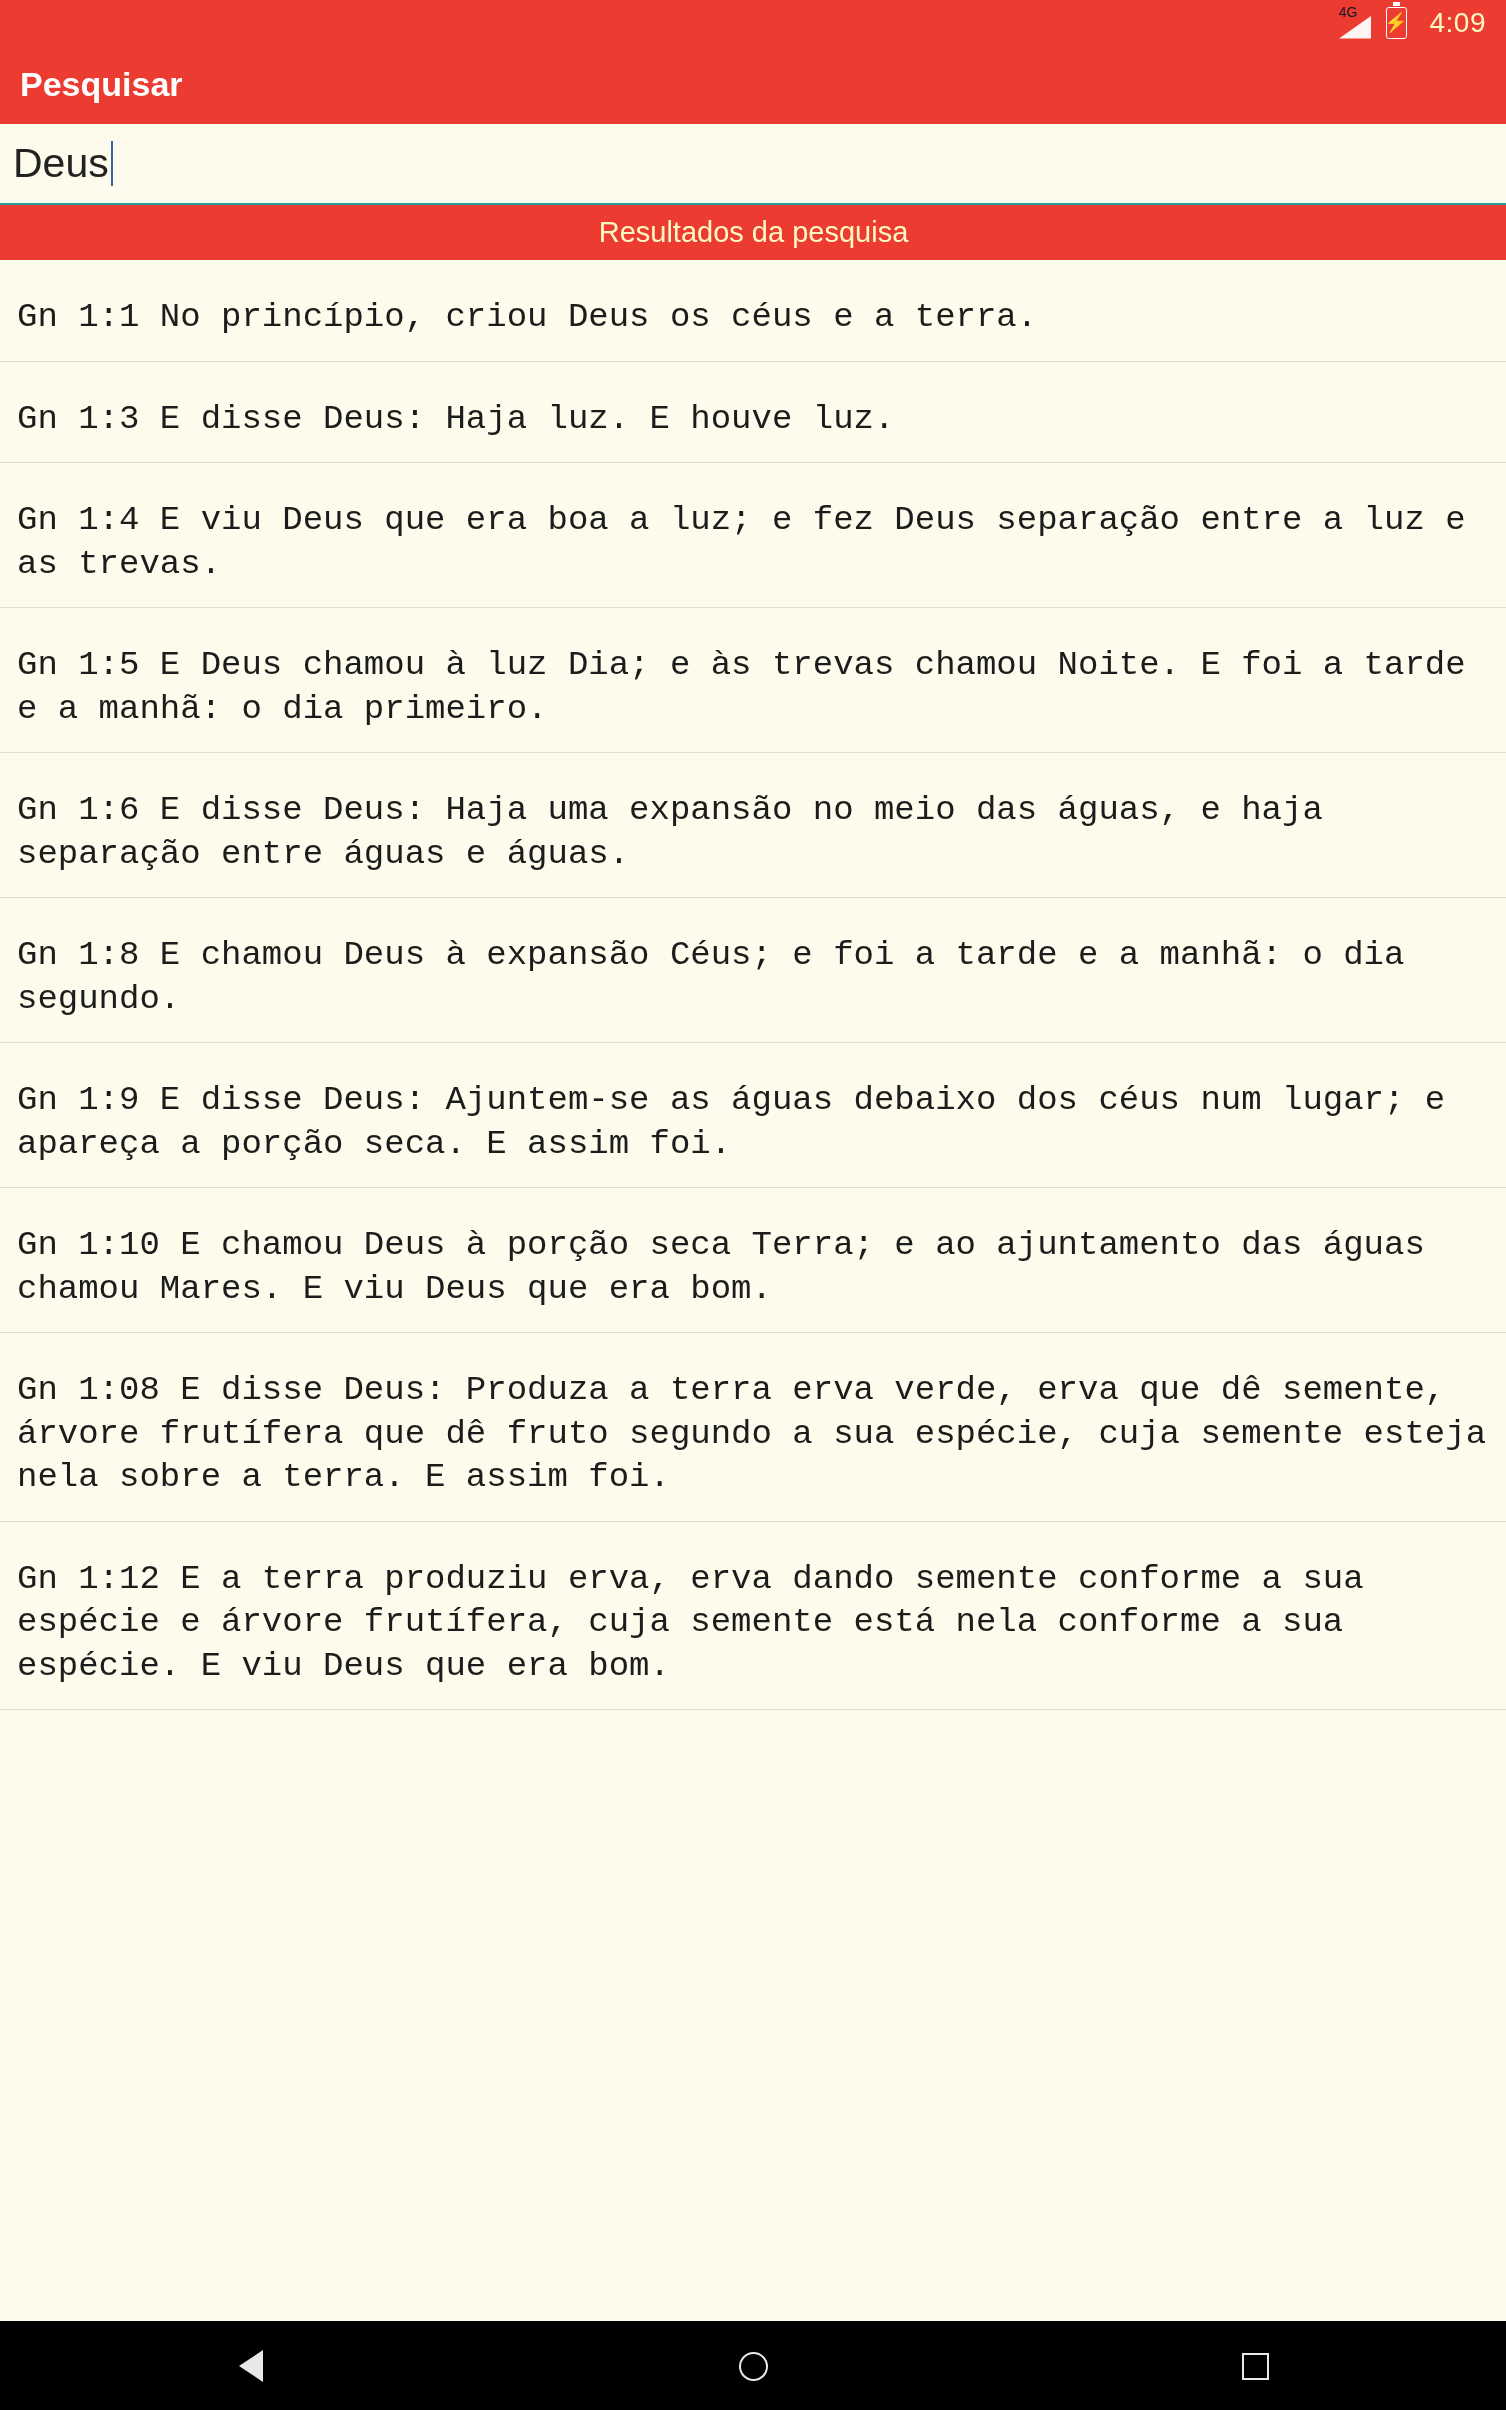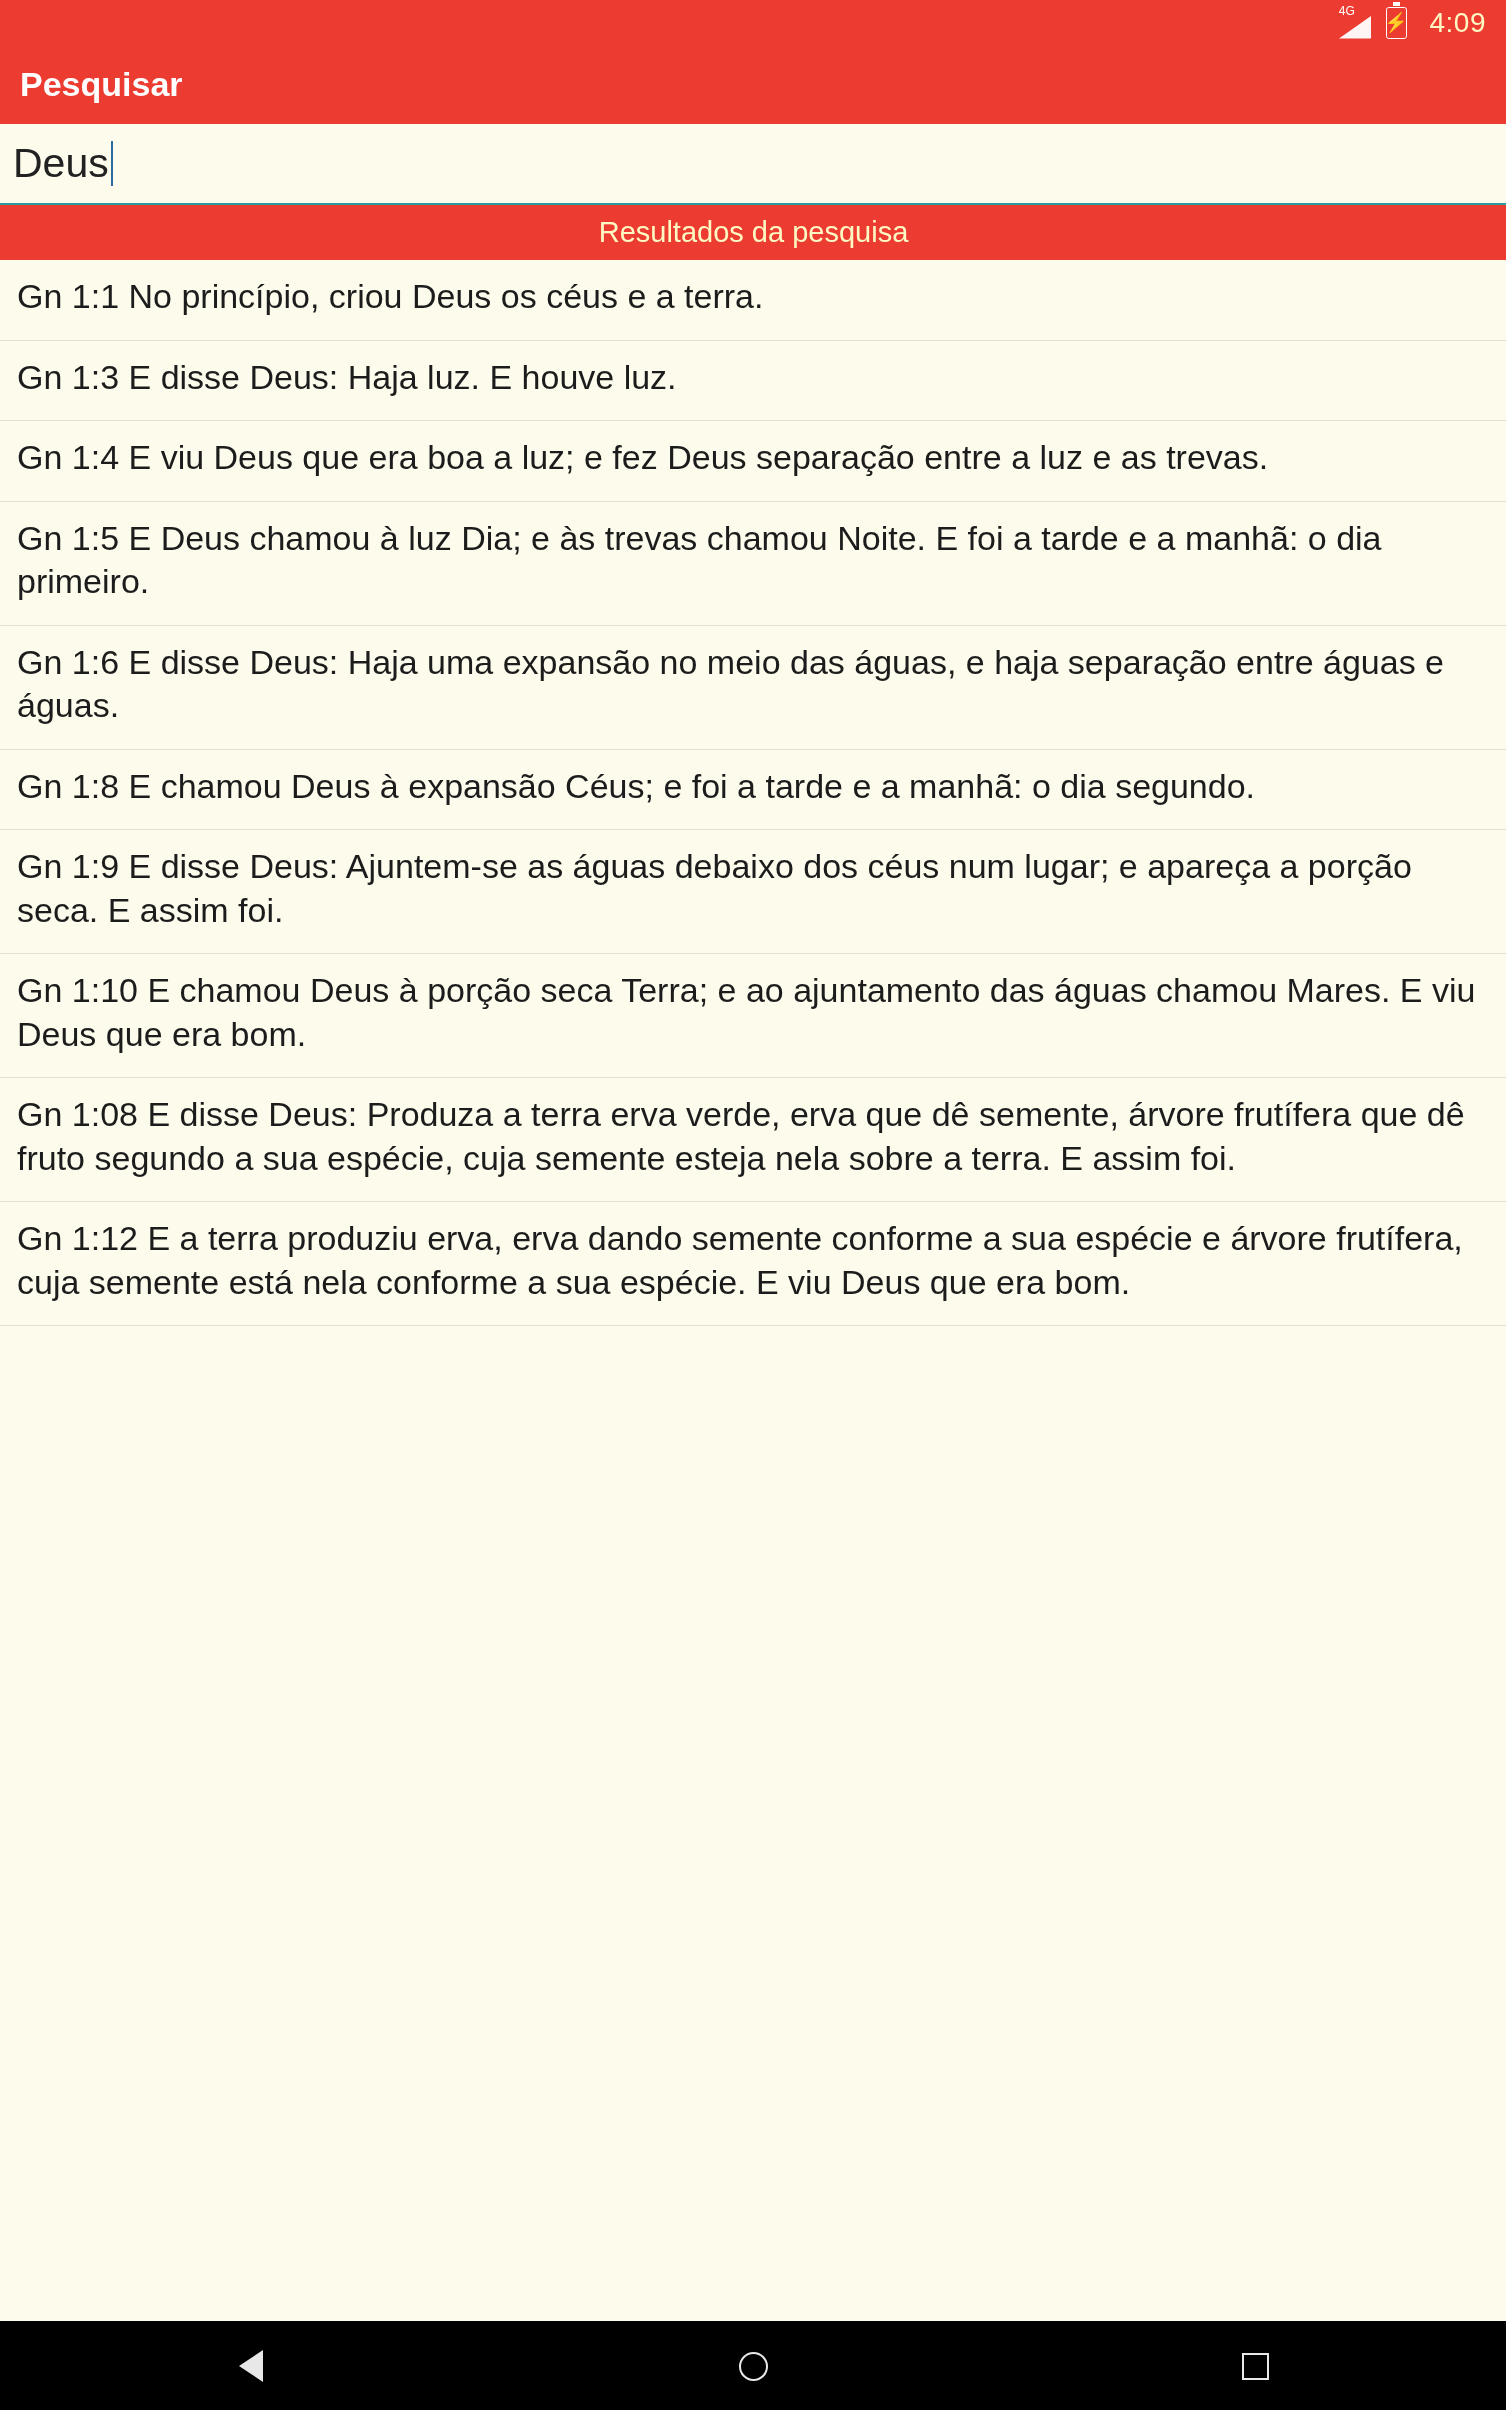--- a/index.html
+++ b/index.html
@@ -39,22 +39,22 @@
     width: 38px;
     height: 32px;
     display: flex;
     align-items: flex-end;
     justify-content: flex-start;
   }
   .net-label {
     position: absolute;
     top: -1.9px;
     left: 0;
-    font-size: 12px;
-    color: #ffffff;
+    font-size: 14px;
+    color: #0f172a;
     line-height: 1;
     text-align: right;
   }
   .signal {
     width: 32px;
     height: 24.5px;
   }
   .battery {
     width: 21px;
     height: 32px;
@@ -136,25 +136,26 @@
     flex: none;
   }
 
   
   .list {
     flex: 1 1 auto;
     overflow: hidden;
     background: #fcfbec;
   }
   .verse {
-    padding: 15px 17px 21px 17px;
+    padding: 36px 17px 21px 17px;
     border-bottom: 0.9px solid #e3e0cf;
     font-size: 34px;
     line-height: 1.28;
     color: #1c1c1c;
+    font-family: Liberation Mono, monospace;
   }
 
   
   .navbar {
     height: 90px;
     background: #000;
     display: flex;
     align-items: center;
     justify-content: space-around;
     flex: none;

